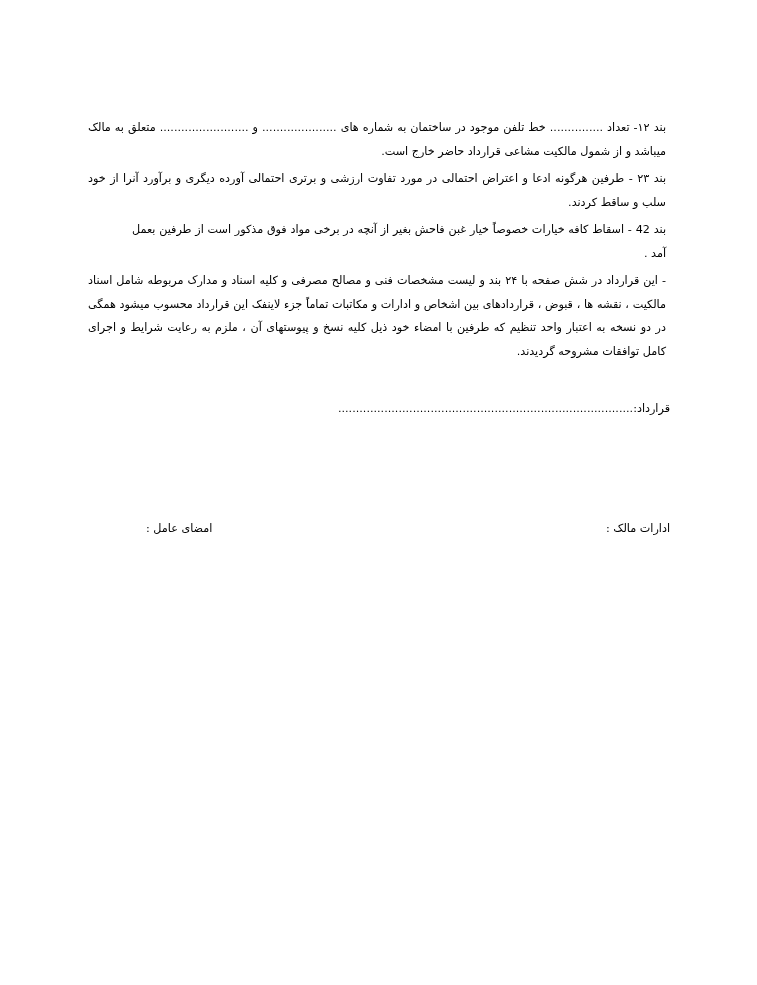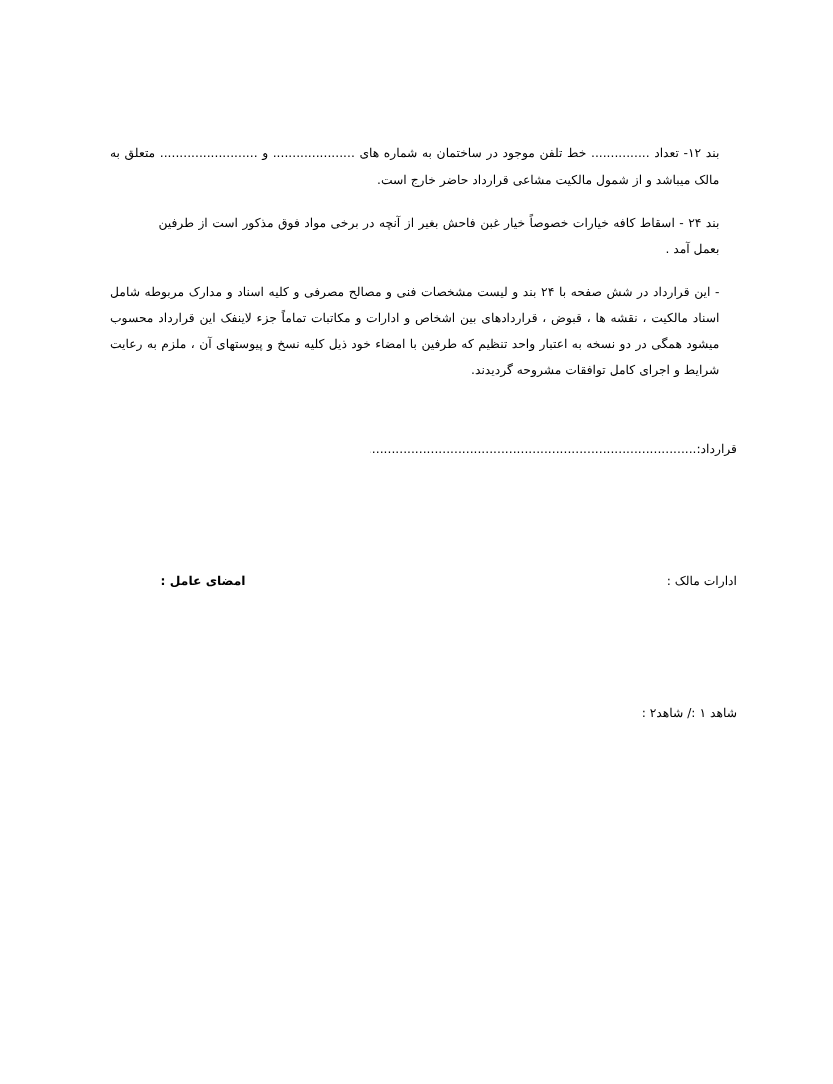--- a/index.html
+++ b/index.html
@@ -25,21 +25,21 @@
       position: absolute;
       left: 84px;
       top: 112px;
       width: 586px;
       direction: rtl;
       text-align: justify;
       font-size: 11.2px;
       line-height: 23.5px;
     }
     .para {
-      margin: 16px;
+      margin: 4px;
       text-align-last: right;
     }
     .para.indent-end {
       padding-left: 44px;
     }
     .notes {
       position: absolute;
       left: 84px;
       top: 398px;
       width: 586px;
@@ -62,49 +62,47 @@
       left: 84px;
       top: 518px;
       width: 586px;
       direction: rtl;
       font-size: 11.2px;
       line-height: 22px;
       display: flex;
       justify-content: space-between;
     }
     .sig-right { }
-    .sig-left { padding-left: 62px; font-weight: bold; }
+    .sig-left { padding-left: 62px; }
     .witness {
       position: absolute;
       left: 84px;
       top: 638px;
       width: 586px;
       direction: rtl;
       font-size: 11.2px;
       line-height: 22px;
     }
   </style>
 </head>
 <body>
 
 <div class="page">
 
   <div class="content">
     <p class="para">بند ۱۲- تعداد ............... خط تلفن موجود در ساختمان به شماره های ..................... و ......................... متعلق به مالک میباشد و از شمول مالکیت مشاعی قرارداد حاضر خارج است.</p>
-    <p class="para indent-end">بند ۲۴ - اسقاط کافه خیارات خصوصاً خیار غبن فاحش بغیر از آنچه در برخی مواد فوق مذکور است از طرفین بعمل آمد .</p>
+    <p class="para">بند ۲۳ - طرفین هرگونه ادعا و اعتراض احتمالی در مورد تفاوت ارزشی و برتری احتمالی آورده دیگری و برآورد آنرا از خود سلب و ساقط کردند.</p>
+    <p class="para indent-end">بند 42 - اسقاط کافه خیارات خصوصاً خیار غبن فاحش بغیر از آنچه در برخی مواد فوق مذکور است از طرفین بعمل آمد .</p>
     <p class="para">- این قرارداد در شش صفحه با ۲۴ بند و لیست مشخصات فنی و مصالح مصرفی و کلیه اسناد و مدارک مربوطه شامل اسناد مالکیت ، نقشه ها ، قبوض ، قراردادهای بین اشخاص و ادارات و مکاتبات تماماً جزء لاینفک این قرارداد محسوب میشود همگی در دو نسخه به اعتبار واحد تنظیم که طرفین با امضاء خود ذیل کلیه نسخ و پیوستهای آن ، ملزم به رعایت شرایط و اجرای کامل توافقات مشروحه گردیدند.</p>
   </div>
 
   <div class="notes">
     <span>قرارداد:</span>
     <span class="dots">...............................................................................................................</span>
   </div>
 
   <div class="signatures">
     <span class="sig-right">ادارات مالک :</span>
     <span class="sig-left">امضای عامل :</span>
   </div>
 
-  <div class="witness">
-    <span>شاهد ۱ :/ شاهد۲ :</span>
-  </div>
 
 </div>
 
 </body></html>

